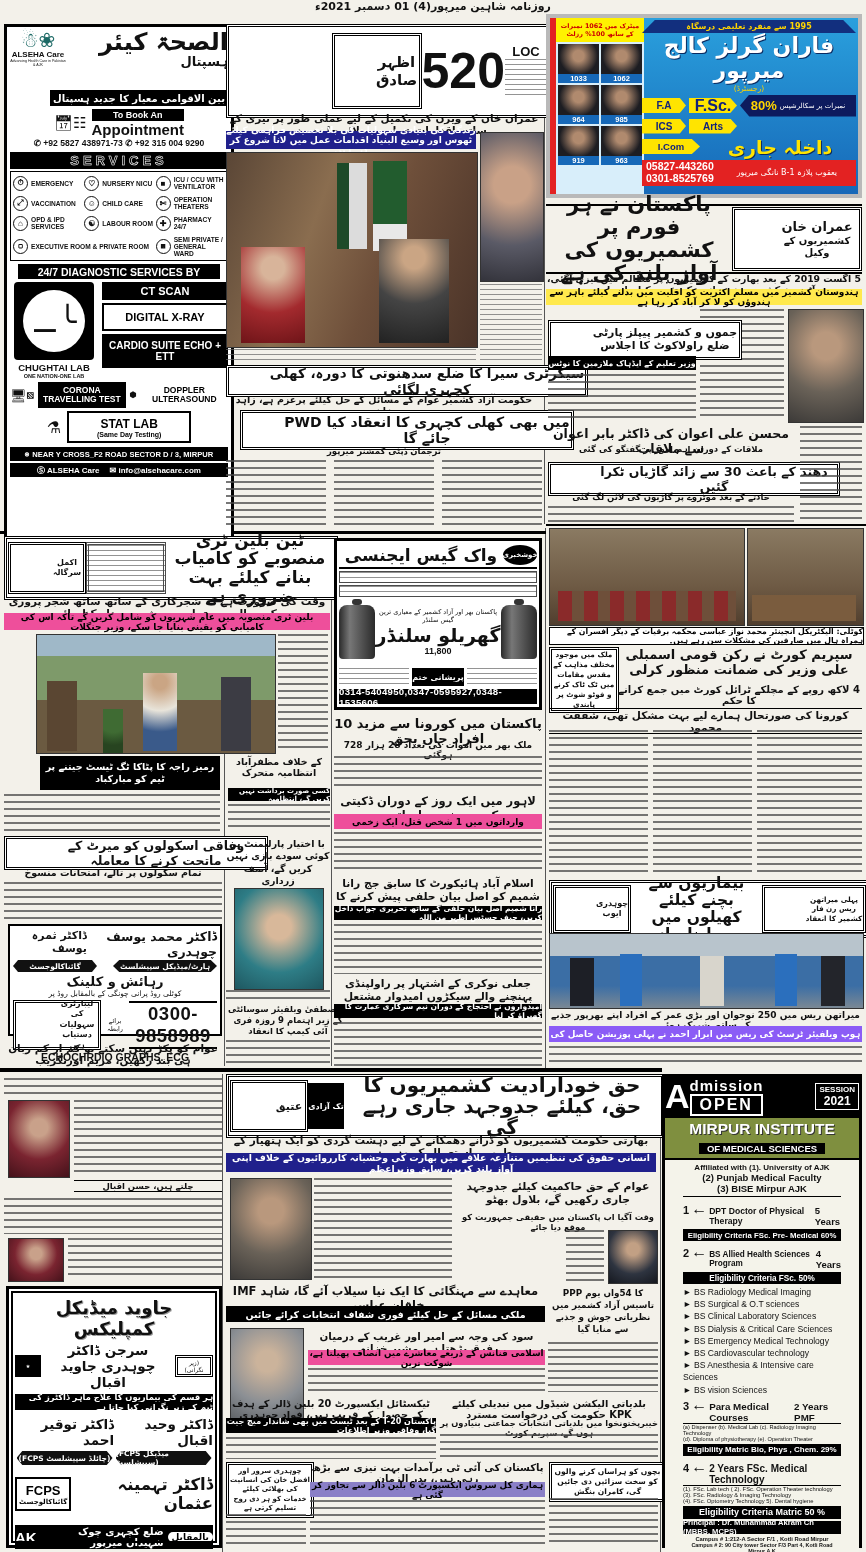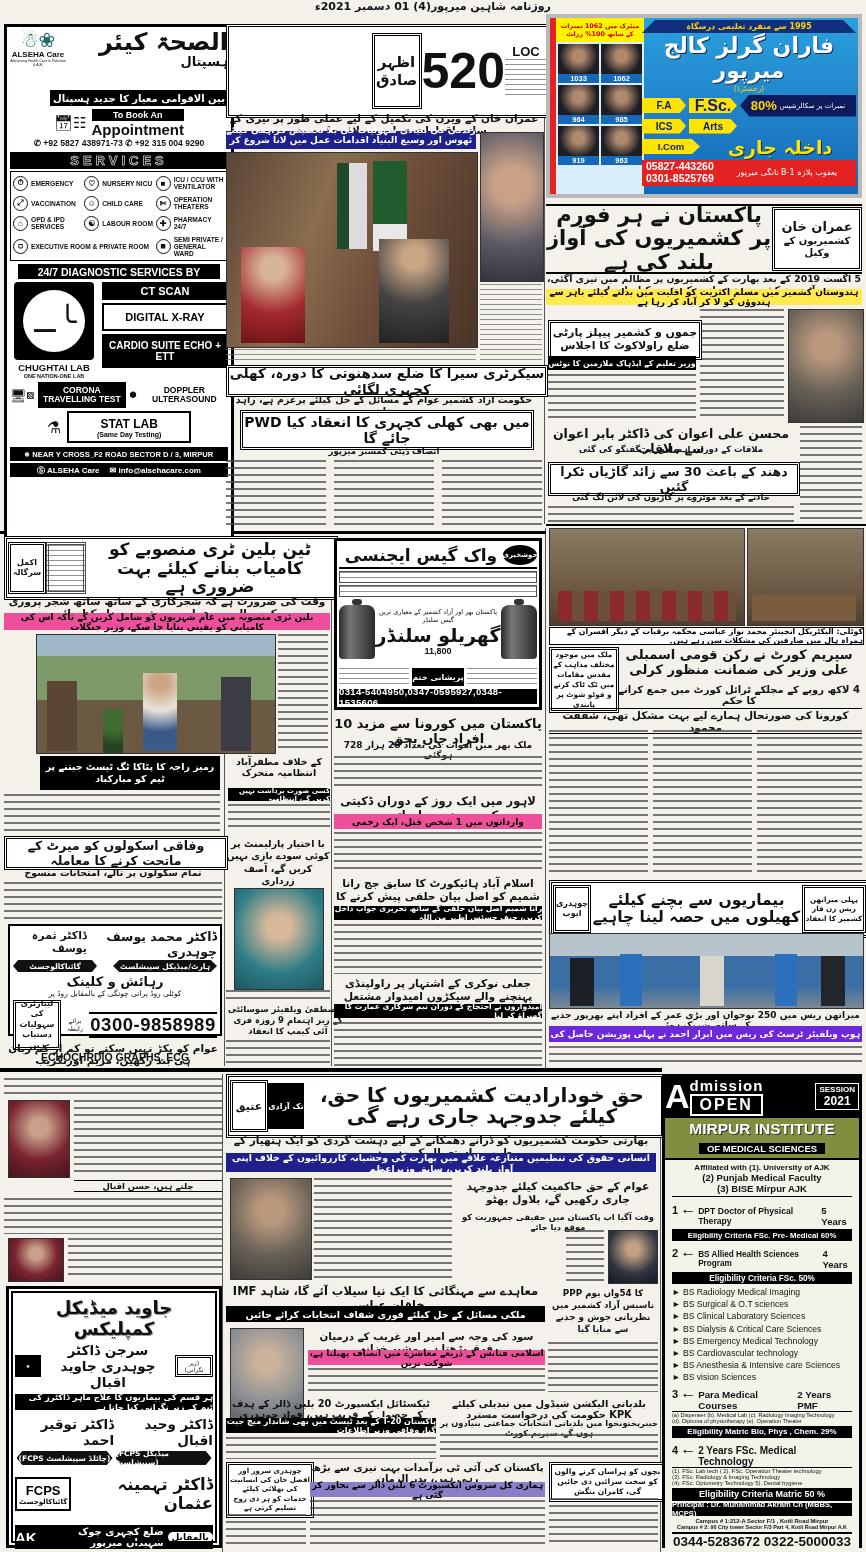--- a/index.html
+++ b/index.html
@@ -2,27 +2,27 @@
 <html lang="ur"><head>
 <meta charset="utf-8">
 <style>
   html,body{margin:0;padding:0;background:#9a9a98;}
   #page{position:relative;width:866px;height:1552px;background:#f3f1ea;overflow:hidden;
         font-family:"Liberation Sans",sans-serif;color:#111;}
   .abs{position:absolute;}
   .urdu{font-family:"DejaVu Sans",sans-serif;direction:rtl;unicode-bidi:plaintext;}
   .c{text-align:center;}
   .b{font-weight:bold;}
-  .box2{border:3px double #000;background:#fff;}
+  .box2{border:3px double #000;background:#fff;padding-left:40px;}
   .frame{border:2px solid #000;background:#fff;}
   .bar{background:#000;color:#fff;font-weight:bold;display:flex;align-items:center;justify-content:center;}
   .wbar{background:#fff;border:1px solid #000;color:#000;font-weight:bold;display:flex;align-items:center;justify-content:center;}
   .pink{background:#ee4f9b;color:#000;}
   .blue{background:#20208c;color:#fff;}
-  .green{background:#6d28d9;color:#fff;}
+  .green{background:#8b5cf6;color:#fff;}
   .purple{background:#8a7fc7;color:#000;}
   .yellow{background:#ffe94d;color:#000;}
   .gk{background:repeating-linear-gradient(to bottom,#4a4a4a 0 2px,transparent 2px 7px);opacity:.75;}
   .gk2{background:repeating-linear-gradient(to bottom,#666 0 1px,transparent 1px 5px);opacity:.7;}
   .vr{background:#555;width:1px;}
   .hr{background:#000;}
   .flexc{display:flex;align-items:center;justify-content:center;}
   .ph{border:1px solid #333;}
   .ph-room{background:linear-gradient(110deg,#5a4636,#8a6d4f 35%,#6e4f3a 60%,#4a3328);}
   .ph-port{background:radial-gradient(circle at 50% 35%,#c9a187 18%,#5a5a66 60%,#33333b);}
@@ -202,21 +202,21 @@
     <div style="position:absolute;right:28px;bottom:4px;width:70px;height:104px;background:radial-gradient(circle at 50% 18%,#caa584 12%,#444 50%,#222)"></div>
   </div>
   <div class="abs gk2" style="left:226px;top:349px;width:250px;height:12px"></div>
   <div class="abs ph ph-port" style="left:480px;top:132px;width:62px;height:148px"></div>
   <div class="abs gk2" style="left:480px;top:284px;width:62px;height:76px"></div>
   <div class="abs box2 urdu b c flexc" style="left:226px;top:365px;width:316px;height:26px;font-size:13.5px">سیکرٹری سیرا کا ضلع سدھنوتی کا دورہ، کھلی کچہری لگائی</div>
   <div class="abs urdu b c" style="left:226px;top:394px;width:316px;font-size:9.5px">حکومت آزاد کشمیر عوام کے مسائل کے حل کیلئے پرعزم ہے، زاہد خان</div>
   <div class="abs box2" style="left:240px;top:410px;width:288px;height:34px;display:flex;align-items:center;justify-content:flex-end">
     <div class="urdu b c" style="font-size:14px">PWD میں بھی کھلی کچہری کا انعقاد کیا جائے گا</div>
   </div>
-  <div class="abs urdu b c" style="left:226px;top:446px;width:316px;font-size:8.5px">انصاف ڈپٹی کمشنر میرپور</div>
+  <div class="abs urdu b c" style="left:226px;top:446px;width:316px;font-size:8.5px">ترجمان ڈپٹی کمشنر میرپور</div>
   <div class="abs gk" style="left:226px;top:460px;width:100px;height:68px"></div>
   <div class="abs gk" style="left:334px;top:460px;width:100px;height:68px"></div>
   <div class="abs gk" style="left:442px;top:460px;width:100px;height:68px"></div>
 
   <div class="abs" style="left:546px;top:14px;width:316px;height:184px;border:4px solid #b9b9b9;background:linear-gradient(#2aa0dd,#1668b8);box-sizing:border-box">
     <div style="position:absolute;left:0;top:0;width:88px;height:100%;background:#d8eefa;border-left:6px solid #e32222">
       <div class="c b" style="background:#fff200;color:#c00;font-size:6.4px;height:24px;display:flex;align-items:center;justify-content:center;padding:0 2px">
           <span class="urdu">میٹرک میں 1062 نمبرات کے ساتھ 100% رزلٹ</span>
         </div>
       <div style="display:grid;grid-template-columns:1fr 1fr;gap:2px;padding:2px">
@@ -504,21 +504,21 @@
       </div>
       <div style="margin-left:auto;text-align:center;border:1px solid #fff;padding:1px 3px">
         <div class="b" style="font-size:8px">SESSION</div>
         <div class="b" style="font-size:12px">2021</div>
       </div>
     </div>
     <div style="background:#7f8f3f;text-align:center;padding:2px 0;margin-top:2px">
       <div class="b" style="color:#fff;font-size:15.5px;text-shadow:1px 1px 0 #333">MIRPUR INSTITUTE</div>
       <div class="b" style="background:#000;color:#fff;font-size:9.5px;display:inline-block;padding:0 8px">OF MEDICAL SCIENCES</div>
     </div>
-    <div style="background:#f4f3ea;margin-top:2px;padding:3px 7px 2px;height:392px;box-sizing:border-box">
+    <div style="background:#f4f3ea;margin-top:2px;padding:3px 18px 2px;height:392px;box-sizing:border-box">
       <div class="b c" style="font-size:8px">Affiliated with (1). University of AJK</div>
       <div class="b c" style="font-size:9.5px">(2) Punjab Medical Faculty</div>
       <div class="b c" style="font-size:9.5px;border-bottom:1px solid #000;padding-bottom:2px">(3) BISE Mirpur AJK</div>
       <div style="display:flex;align-items:baseline;gap:2px;margin-top:3px">
         <span class="b" style="font-size:11px">1</span>
           <span>←</span>
         <span class="b" style="font-size:8.6px">DPT Doctor of Physical Therapy</span>
         <span class="b" style="font-size:9.5px">5 Years</span>
       </div>
       <div class="mimsbar" style="height:12px;font-size:7.8px;margin:2px 0">Eligibility Criteria FSc. Pre- Medical 60%</div>

